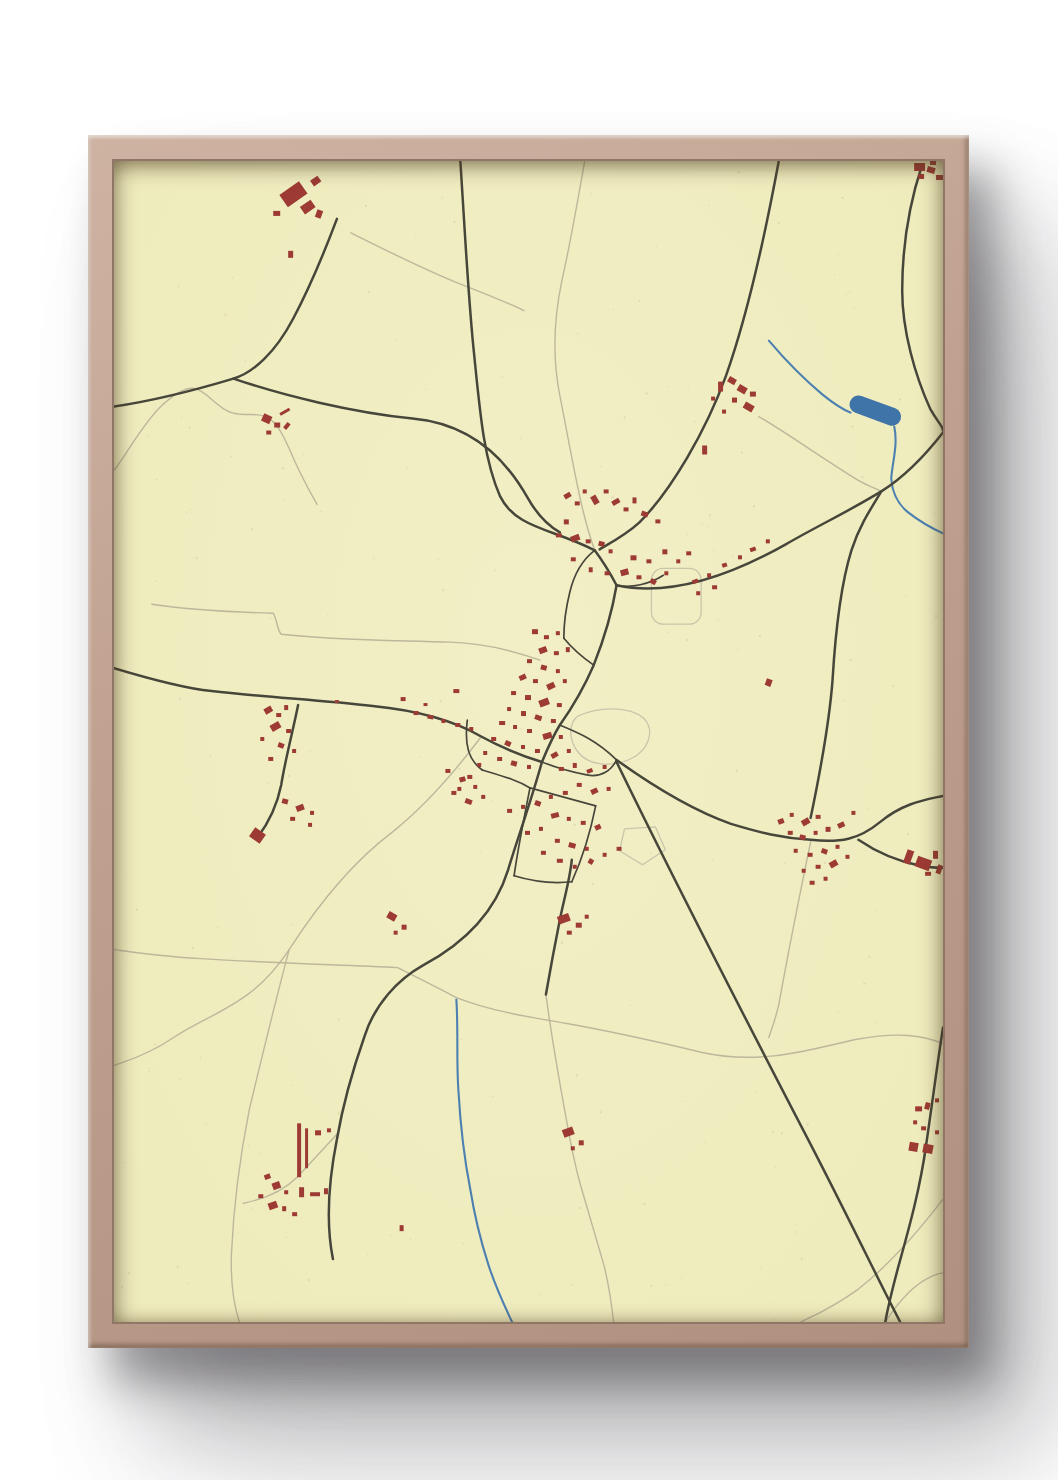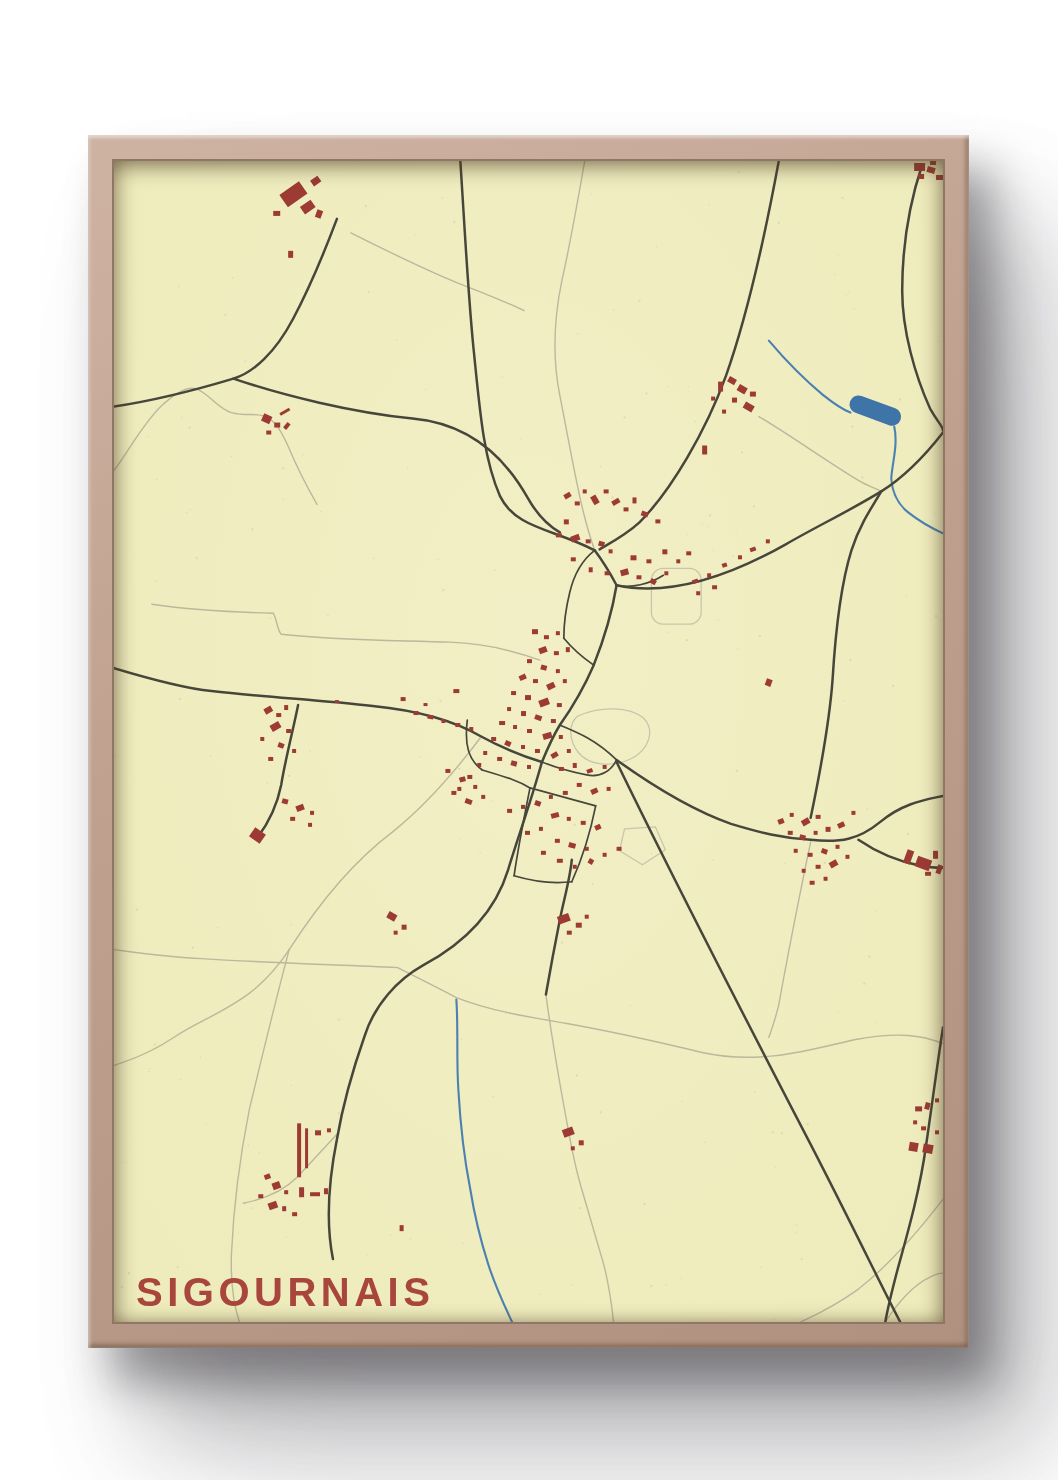--- a/index.html
+++ b/index.html
@@ -501,16 +501,15 @@
           <rect x="159" y="1023" width="8" height="7" transform="rotate(-20 163 1026)"></rect>
           <rect x="171" y="1031" width="4" height="4"></rect>
           <rect x="145" y="1035" width="5" height="4"></rect>
           <rect x="155" y="1043" width="9" height="7" transform="rotate(-20 159 1046)"></rect>
           <rect x="169" y="1047" width="4" height="5"></rect>
           <rect x="179" y="1053" width="5" height="4"></rect>
           <rect x="287" y="1066" width="4" height="6"></rect>
         </g>
       </svg>
       <div class="inner-shadow"></div>
-      <div class="map-title">SIGOURNAIS</div>
     </div>
   </div>
 </div>
 
 </body></html>

